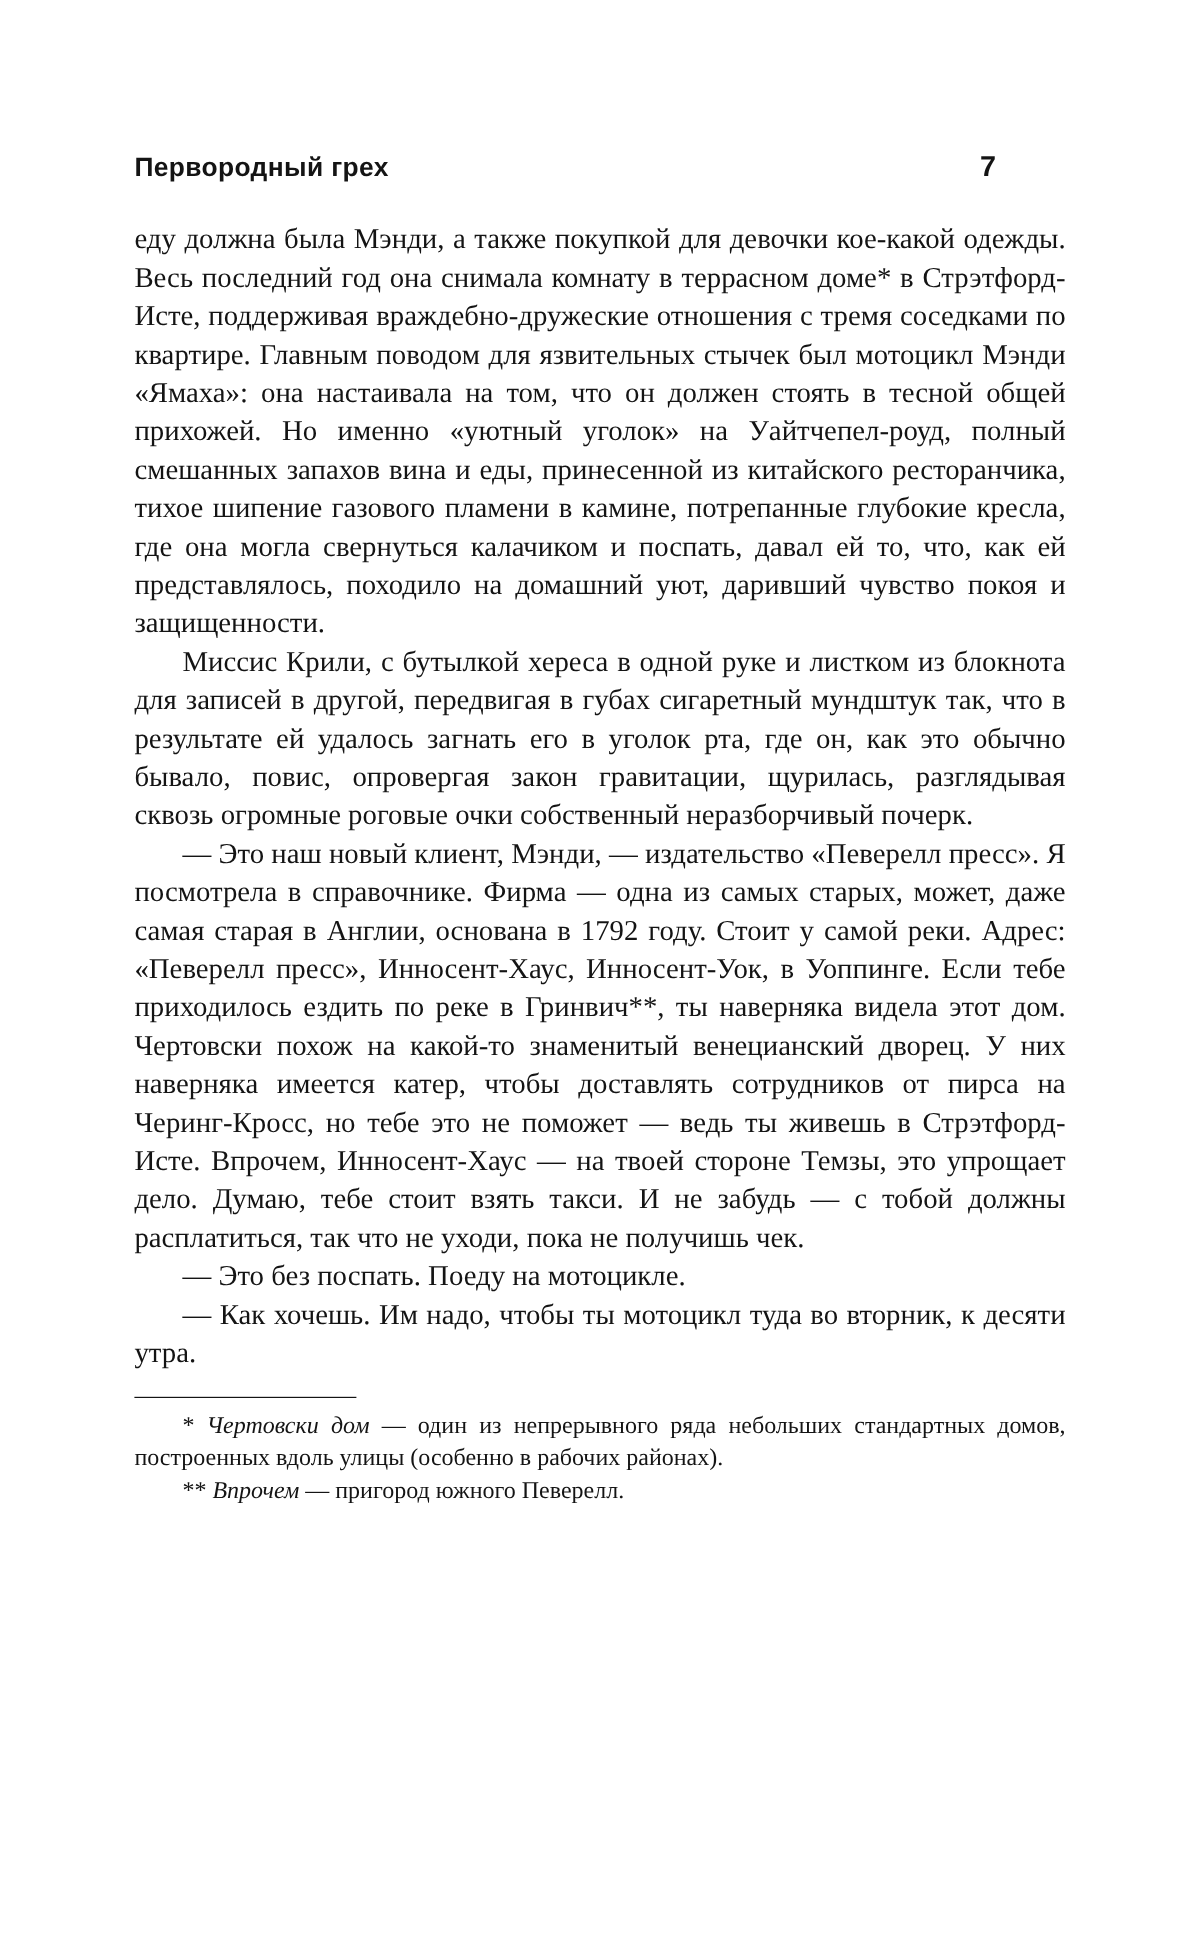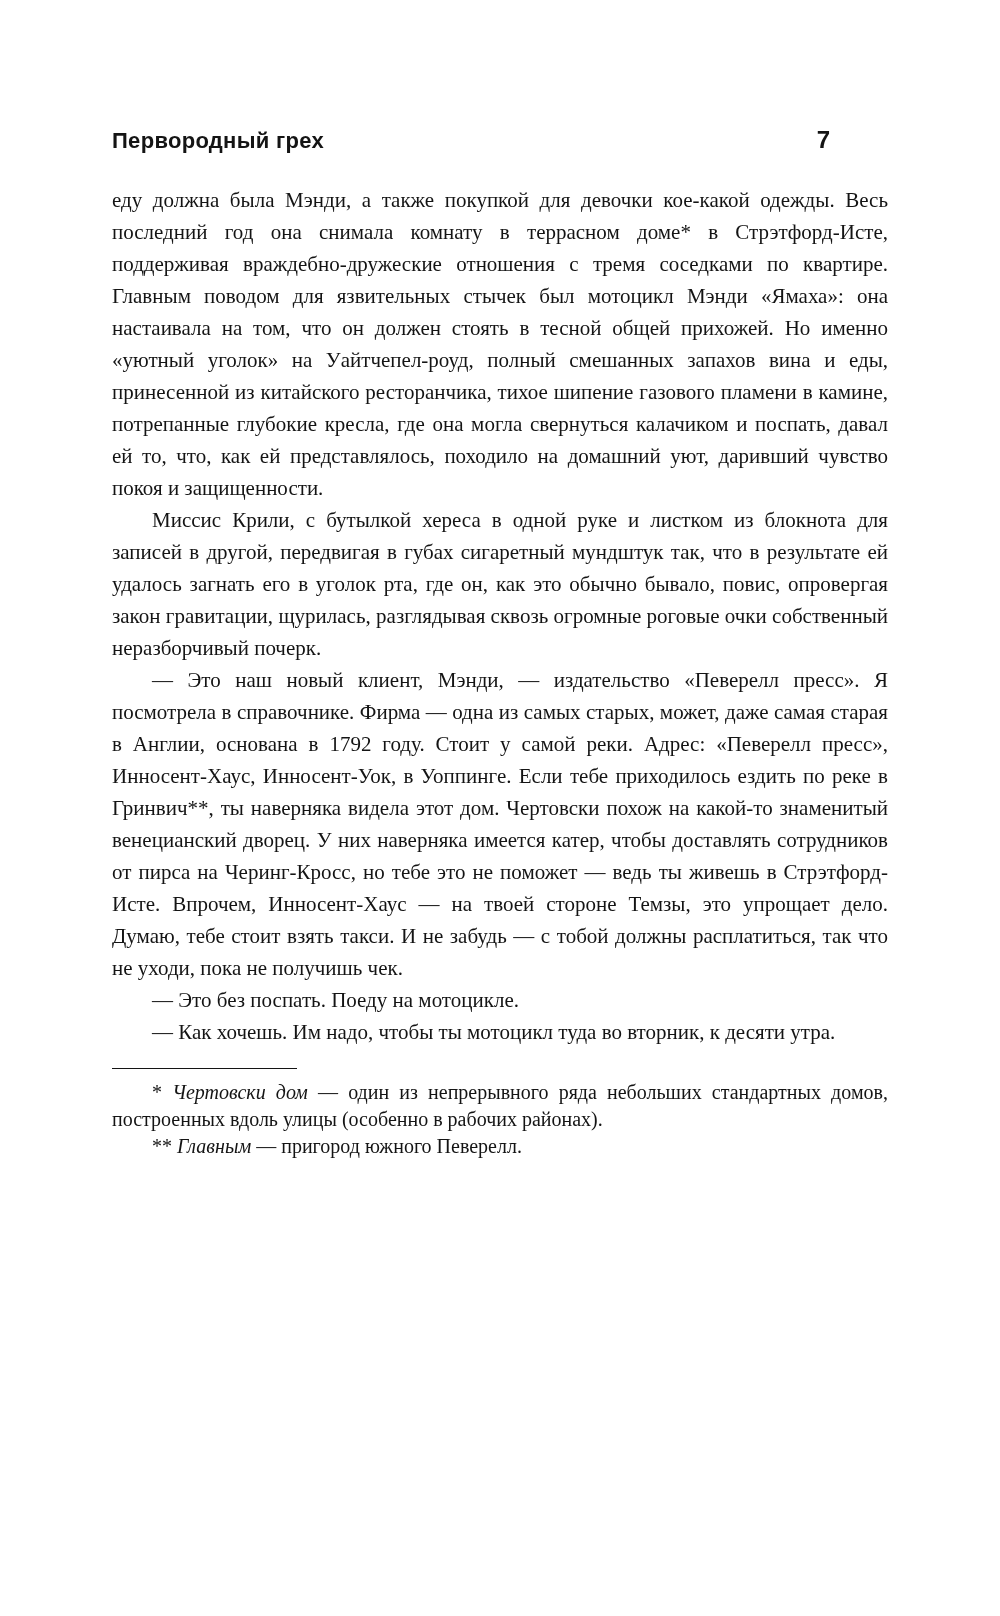--- a/index.html
+++ b/index.html
@@ -28,21 +28,21 @@
   }
   .running-title {
     font-size: 22px;
     letter-spacing: 0.3px;
   }
   .page-number {
     font-size: 24px;
     padding-right: 58px;
   }
   .body-text {
-    font-size: 21px;
+    font-size: 24px;
     line-height: 32px;
     text-align: justify;
   }
   .para {
     margin: 0;
     text-indent: 40px;
   }
   .para.no-indent {
     text-indent: 0;
   }
@@ -82,16 +82,16 @@
     <p class="para">— Это наш новый клиент, Мэнди, — издательство «Певерелл пресс». Я посмотрела в справочнике. Фирма — одна из самых старых, может, даже самая старая в Англии, основана в 1792 году. Стоит у самой реки. Адрес: «Певерелл пресс», Инносент-Хаус, Инносент-Уок, в Уоппинге. Если тебе приходилось ездить по реке в Гринвич**, ты наверняка видела этот дом. Чертовски похож на какой-то знаменитый венецианский дворец. У них наверняка имеется катер, чтобы доставлять сотрудников от пирса на Черинг-Кросс, но тебе это не поможет — ведь ты живешь в Стрэтфорд-Исте. Впрочем, Инносент-Хаус — на твоей стороне Темзы, это упрощает дело. Думаю, тебе стоит взять такси. И не забудь — с тобой должны расплатиться, так что не уходи, пока не получишь чек.</p>
     <p class="para">— Это без поспать. Поеду на мотоцикле.</p>
     <p class="para">— Как хочешь. Им надо, чтобы ты мотоцикл туда во вторник, к десяти утра.</p>
   </main>
 
   <footer class="footnotes">
     <div class="footnote-rule"></div>
 
     <p class="footnote"><span>* </span><span class="fn-term">Чертовски дом</span><span> — один из непрерывного ряда небольших стандартных домов, построенных вдоль улицы (особенно в рабочих районах).</span></p>
 
-    <p class="footnote"><span>** </span><span class="fn-term">Главным</span><span> — пригород южного Певерелл.</span></p>
+    <p class="footnote"><span>** </span><span class="fn-term">Впрочем</span><span> — пригород южного Певерелл.</span></p>
   </footer>
 
 </div>
 
 </body></html>

